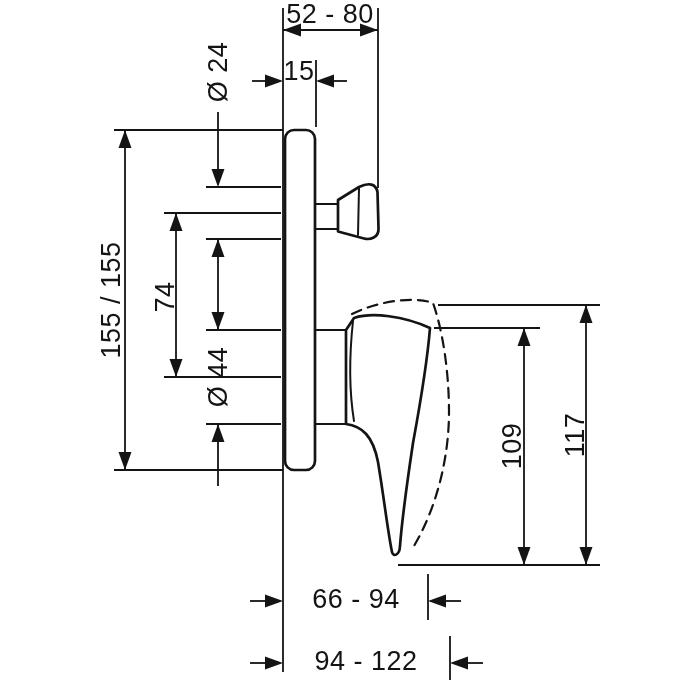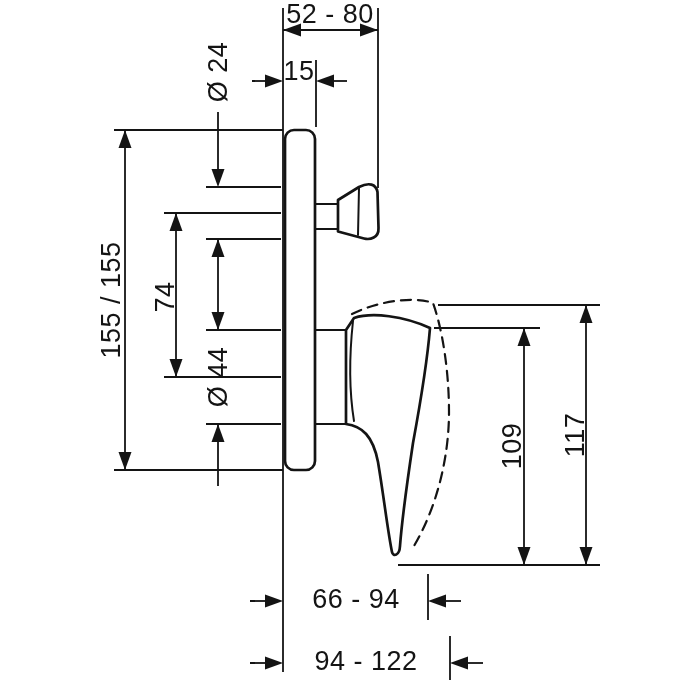--- a/index.html
+++ b/index.html
@@ -7,21 +7,20 @@
     padding: 0;
     background: var(--color-paper, #ffffff);
     font-family: "Liberation Sans", sans-serif;
   }
   .stage {
     width: 700px;
     height: 700px;
     background: var(--color-paper, #ffffff);
     position: relative;
     overflow: hidden;
-    border-radius: 32px;
   }
   svg { display: block; }
   
   .x {
     stroke: var(--color-ink, #141414);
     stroke-width: 1.8;
     fill: none;
   }
   
   .d {

